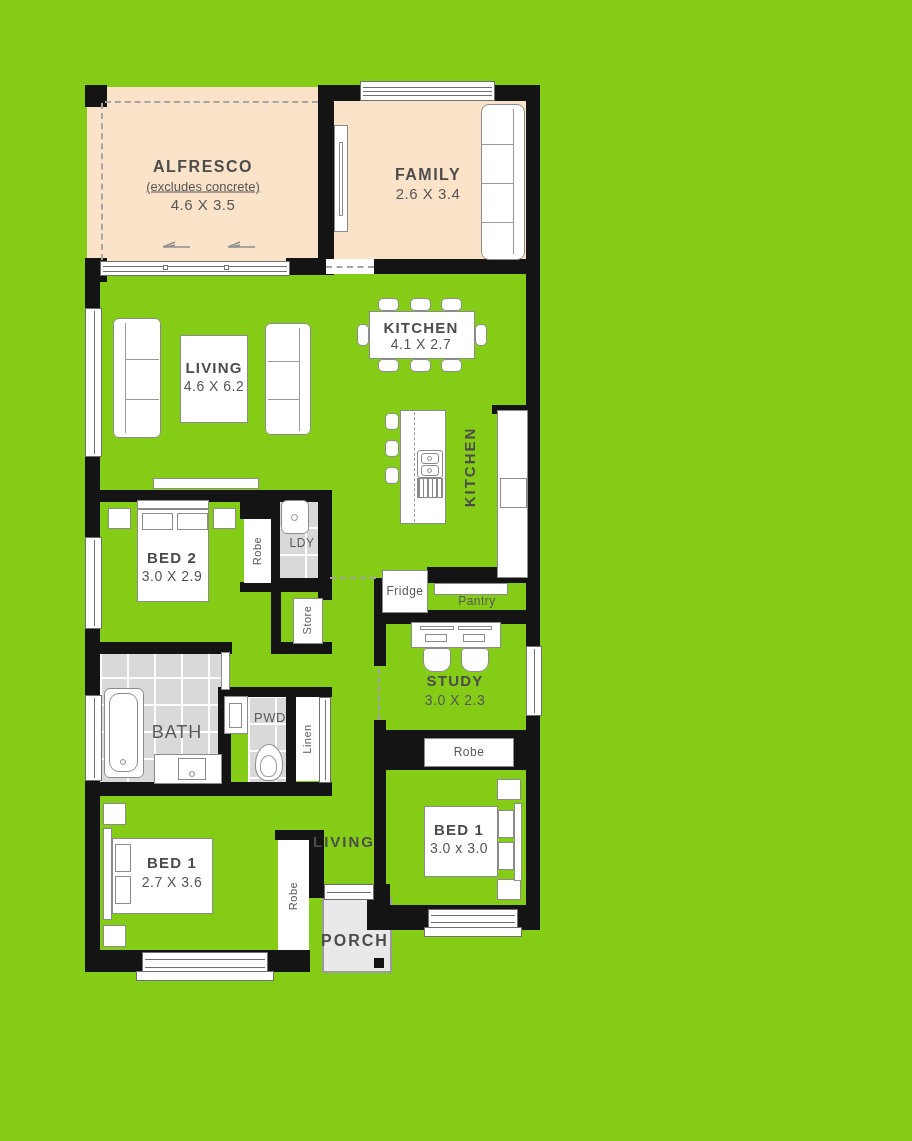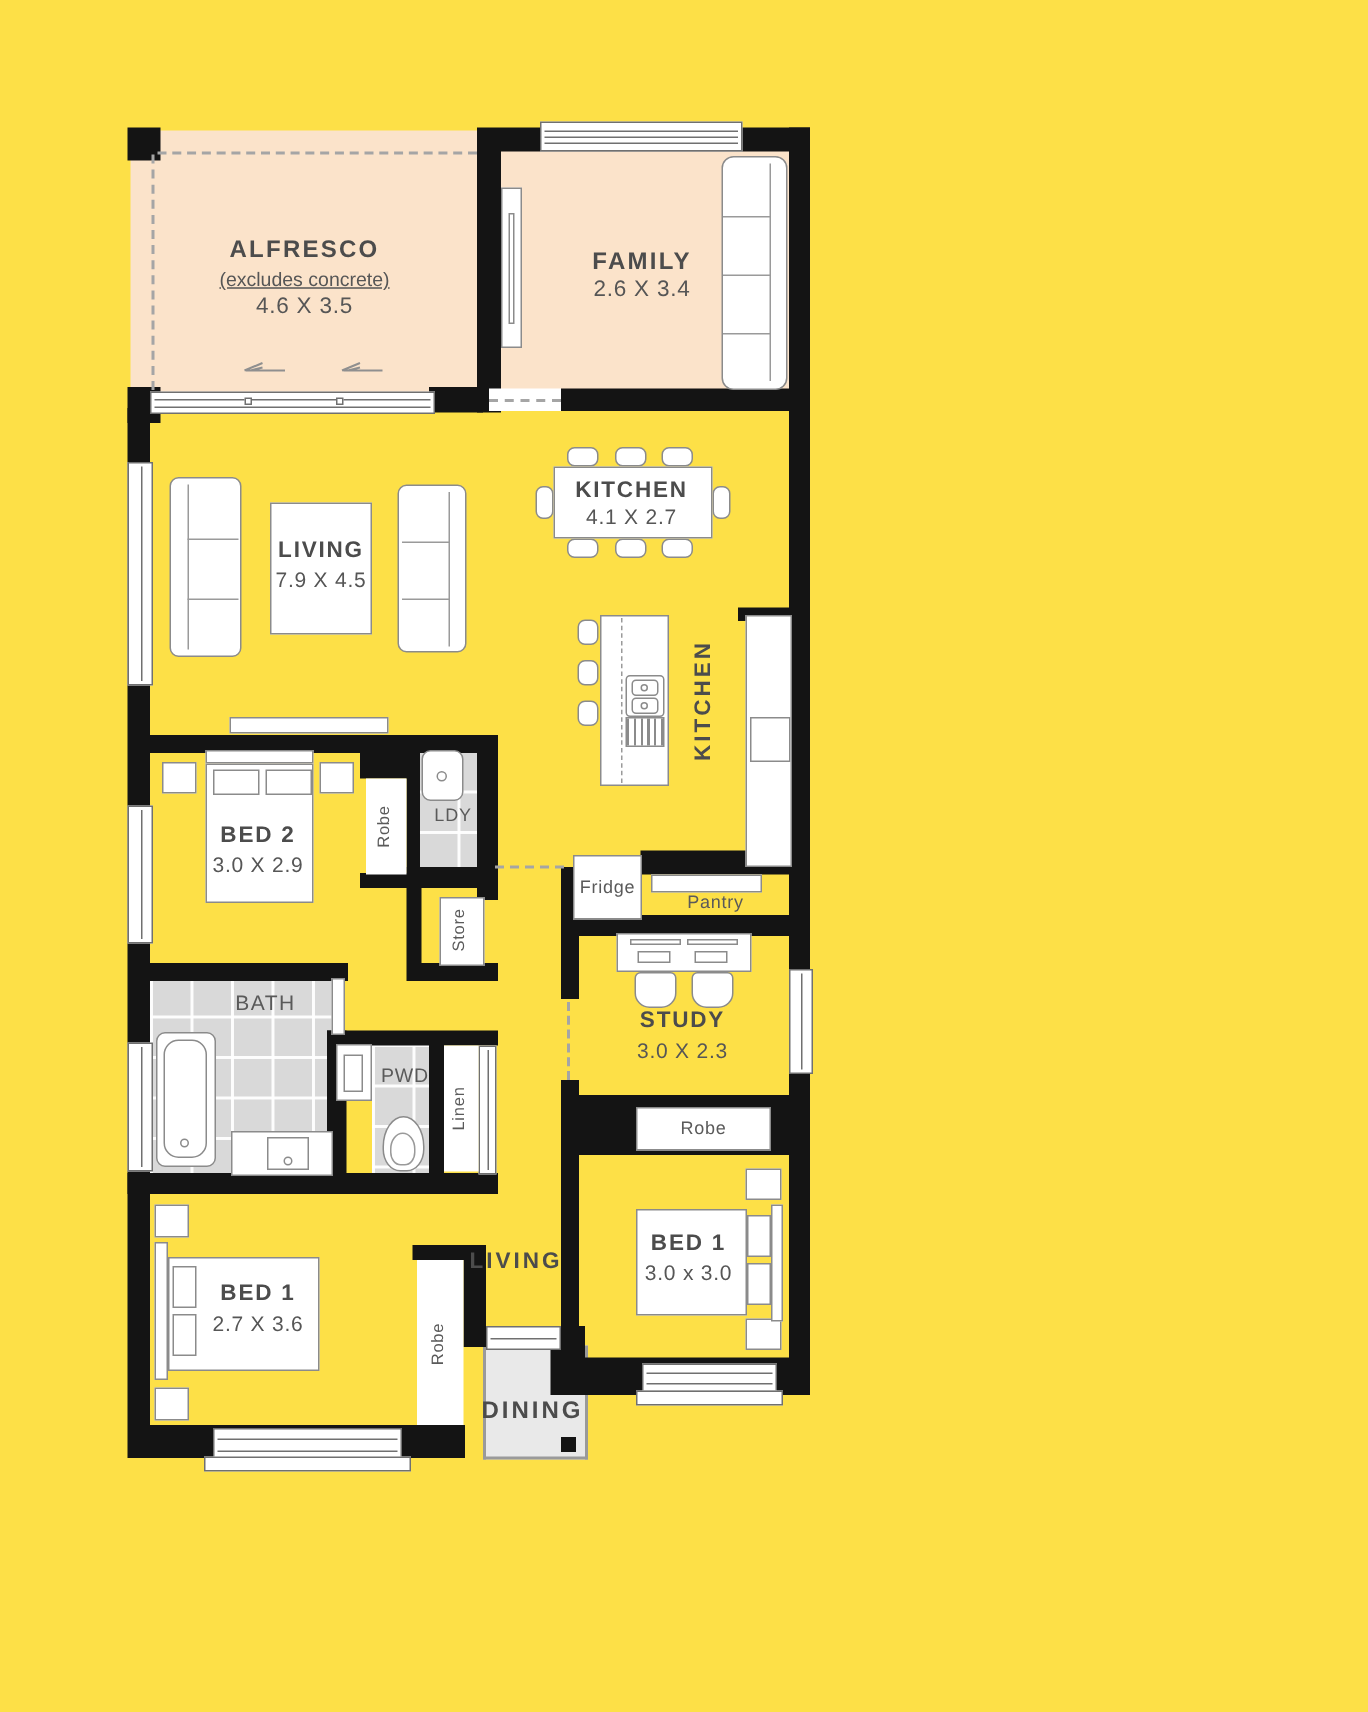--- a/index.html
+++ b/index.html
@@ -1,16 +1,16 @@
 <!DOCTYPE html>
 <html style="--peach: #fbe3ca; --wall: #141414; --tile: #d9d9d9; --porch: #e9e9e9;"><head>
 <meta charset="utf-8">
 <style>
   html,body{margin:0;padding:0;background:#fff;}
-  #plan{position:relative;width:912px;height:1141px;background:#fde047;overflow:hidden;
+  #plan{position:relative;width:912px;height:1141px;background:#84cc16;overflow:hidden;
         font-family:"Liberation Sans",sans-serif;}
   .abs{position:absolute;box-sizing:border-box;}
   .wall{position:absolute;background:var(--wall,#141414);}
   .fill-peach{position:absolute;background:var(--peach,#fbe3ca);}
   .tiles{position:absolute;background-color:var(--tile,#d9d9d9);
          background-image:linear-gradient(rgba(255,255,255,.95) 2px,transparent 2px),
                           linear-gradient(90deg,rgba(255,255,255,.95) 2px,transparent 2px);
          background-size:27px 27px;}
   .porch{position:absolute;background:var(--porch,#e9e9e9);border:2px solid #9a9a9a;border-top:none;}
   .win{position:absolute;background:#fff;border:1px solid #707070;}
@@ -250,45 +250,45 @@
   <div class="lbl note" style="left:203px;top:186px;">(excludes concrete)</div>
   <div class="lbl dim-lg" style="left:203px;top:204px;">4.6 X 3.5</div>
 
   <div class="lbl nm-lg" style="left:428px;top:175px;">FAMILY</div>
   <div class="lbl dim-lg" style="left:428px;top:193px;">2.6 X 3.4</div>
 
   <div class="lbl nm" style="left:421px;top:327px;">KITCHEN</div>
   <div class="lbl dim" style="left:421px;top:344px;">4.1 X 2.7</div>
 
   <div class="lbl nm" style="left:214px;top:367px;">LIVING</div>
-  <div class="lbl dim" style="left:214px;top:386px;">7.9 X 4.5</div>
+  <div class="lbl dim" style="left:214px;top:386px;">4.6 X 6.2</div>
 
   <div class="lbl nm rot" style="left:469px;top:467px;letter-spacing:2px;">KITCHEN</div>
 
   <div class="lbl nm" style="left:172px;top:557px;">BED 2</div>
   <div class="lbl dim" style="left:172px;top:576px;">3.0 X 2.9</div>
 
   <div class="lbl sm" style="left:302px;top:543px;">LDY</div>
   <div class="lbl xs rot" style="left:257px;top:551px;">Robe</div>
   <div class="lbl xs rot" style="left:307px;top:620px;">Store</div>
 
   <div class="lbl sm" style="left:405px;top:591px;">Fridge</div>
   <div class="lbl sm" style="left:477px;top:601px;">Pantry</div>
 
   <div class="lbl nm" style="left:455px;top:680px;">STUDY</div>
   <div class="lbl dim" style="left:455px;top:700px;">3.0 X 2.3</div>
 
-  <div class="lbl sm" style="left:177px;top:668px;font-size:14px;letter-spacing:1px;text-align:right;">BATH</div>
+  <div class="lbl sm" style="left:177px;top:732px;font-size:18px;letter-spacing:1px;text-align:right;">BATH</div>
   <div class="lbl sm" style="left:270px;top:717px;font-size:13px;">PWD</div>
   <div class="lbl xs rot" style="left:307px;top:739px;">Linen</div>
 
   <div class="lbl sm" style="left:469px;top:752px;">Robe</div>
   <div class="lbl nm" style="left:459px;top:829px;">BED 1</div>
   <div class="lbl dim" style="left:459px;top:848px;">3.0 x 3.0</div>
 
   <div class="lbl nm" style="left:172px;top:862px;">BED 1</div>
   <div class="lbl dim" style="left:172px;top:882px;">2.7 X 3.6</div>
   <div class="lbl xs rot" style="left:293px;top:896px;">Robe</div>
 
   <div class="lbl nm" style="left:344px;top:841px;letter-spacing:2px;">LIVING</div>
-  <div class="lbl nm-lg" style="left:355px;top:941px;letter-spacing:2px;">DINING</div>
+  <div class="lbl nm-lg" style="left:355px;top:941px;letter-spacing:2px;">PORCH</div>
 
 </div>
 
 </body></html>

